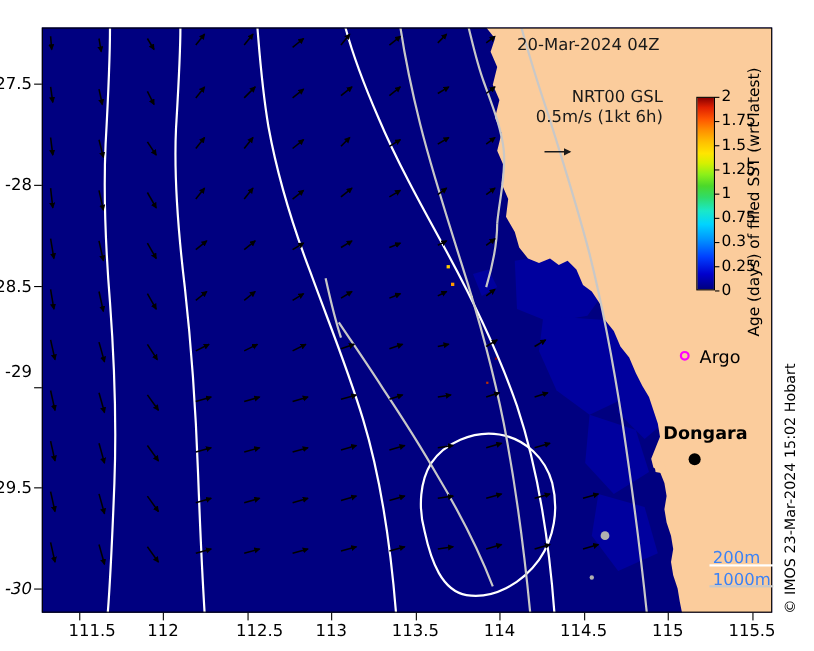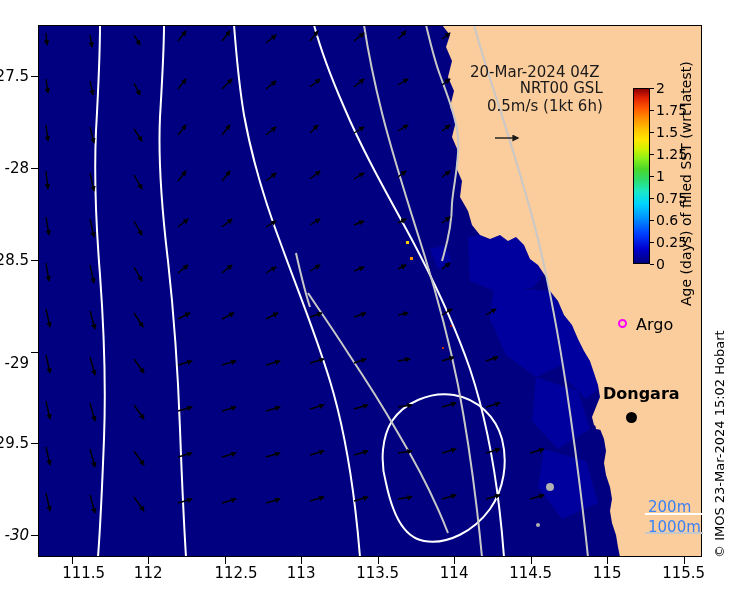--- a/index.html
+++ b/index.html
@@ -78,21 +78,21 @@
     text-align: right;
   }
 
   
   .map-text {
     position: absolute;
     color: #1a1a1a;
     font-size: 15px;
     white-space: nowrap;
   }
-  #date-stamp { left: 470px; top: 31px; margin-top: 32px; }
+  #date-stamp { left: 470px; top: 31px; }
   #vector-legend {
     position: absolute;
     left: 487px;
     top: 79px;
     color: #1a1a1a;
     font-size: 15px;
     line-height: 18px;
     white-space: nowrap;
     text-align: right;
   }
@@ -481,21 +481,21 @@
       <div class="cb-label" style="top: 22px;">1.75</div>
       <div class="cb-tick" style="top: 44px;"></div>
       <div class="cb-label" style="top: 44px;">1.5</div>
       <div class="cb-tick" style="top: 66px;"></div>
       <div class="cb-label" style="top: 66px;">1.25</div>
       <div class="cb-tick" style="top: 88px;"></div>
       <div class="cb-label" style="top: 88px;">1</div>
       <div class="cb-tick" style="top: 110px;"></div>
       <div class="cb-label" style="top: 110px;">0.75</div>
       <div class="cb-tick" style="top: 132px;"></div>
-      <div class="cb-label" style="top: 132px;">0.6</div>
+      <div class="cb-label" style="top: 132px;">0.3</div>
       <div class="cb-tick" style="top: 154px;"></div>
       <div class="cb-label" style="top: 154px;">0.25</div>
       <div class="cb-tick" style="top: 176px;"></div>
       <div class="cb-label" style="top: 176px;">0</div>
     </div>
 </div>
 <div id="colorbar-title">
   <span>Age (days) of filled SST (wrt latest)</span>
 </div>
 
@@ -535,18 +535,18 @@
     <div class="ticklabel-x" style="left: 683.641px;">115.5</div>
   </div>
 <div id="axis-y">
     <div class="tick-y" style="top: 76.3655px;"></div>
     <div class="ticklabel-y" style="top: 76.3655px;">27.5</div>
     <div class="tick-y" style="top: 168.09px;"></div>
     <div class="ticklabel-y" style="top: 168.09px;">-28</div>
     <div class="tick-y" style="top: 259.814px;"></div>
     <div class="ticklabel-y" style="top: 259.814px;">28.5</div>
     <div class="tick-y" style="top: 351.538px;"></div>
-    <div class="ticklabel-y" style="top: 363px;">-29</div>
+    <div class="ticklabel-y" style="top: 338px;">-29</div>
     <div class="tick-y" style="top: 443.262px;"></div>
     <div class="ticklabel-y" style="top: 443.262px;">29.5</div>
     <div class="tick-y" style="top: 534.986px;"></div>
     <div class="ticklabel-y" style="top: 534.986px; font-style: italic;">-30</div>
   </div>
 
 </body></html>

